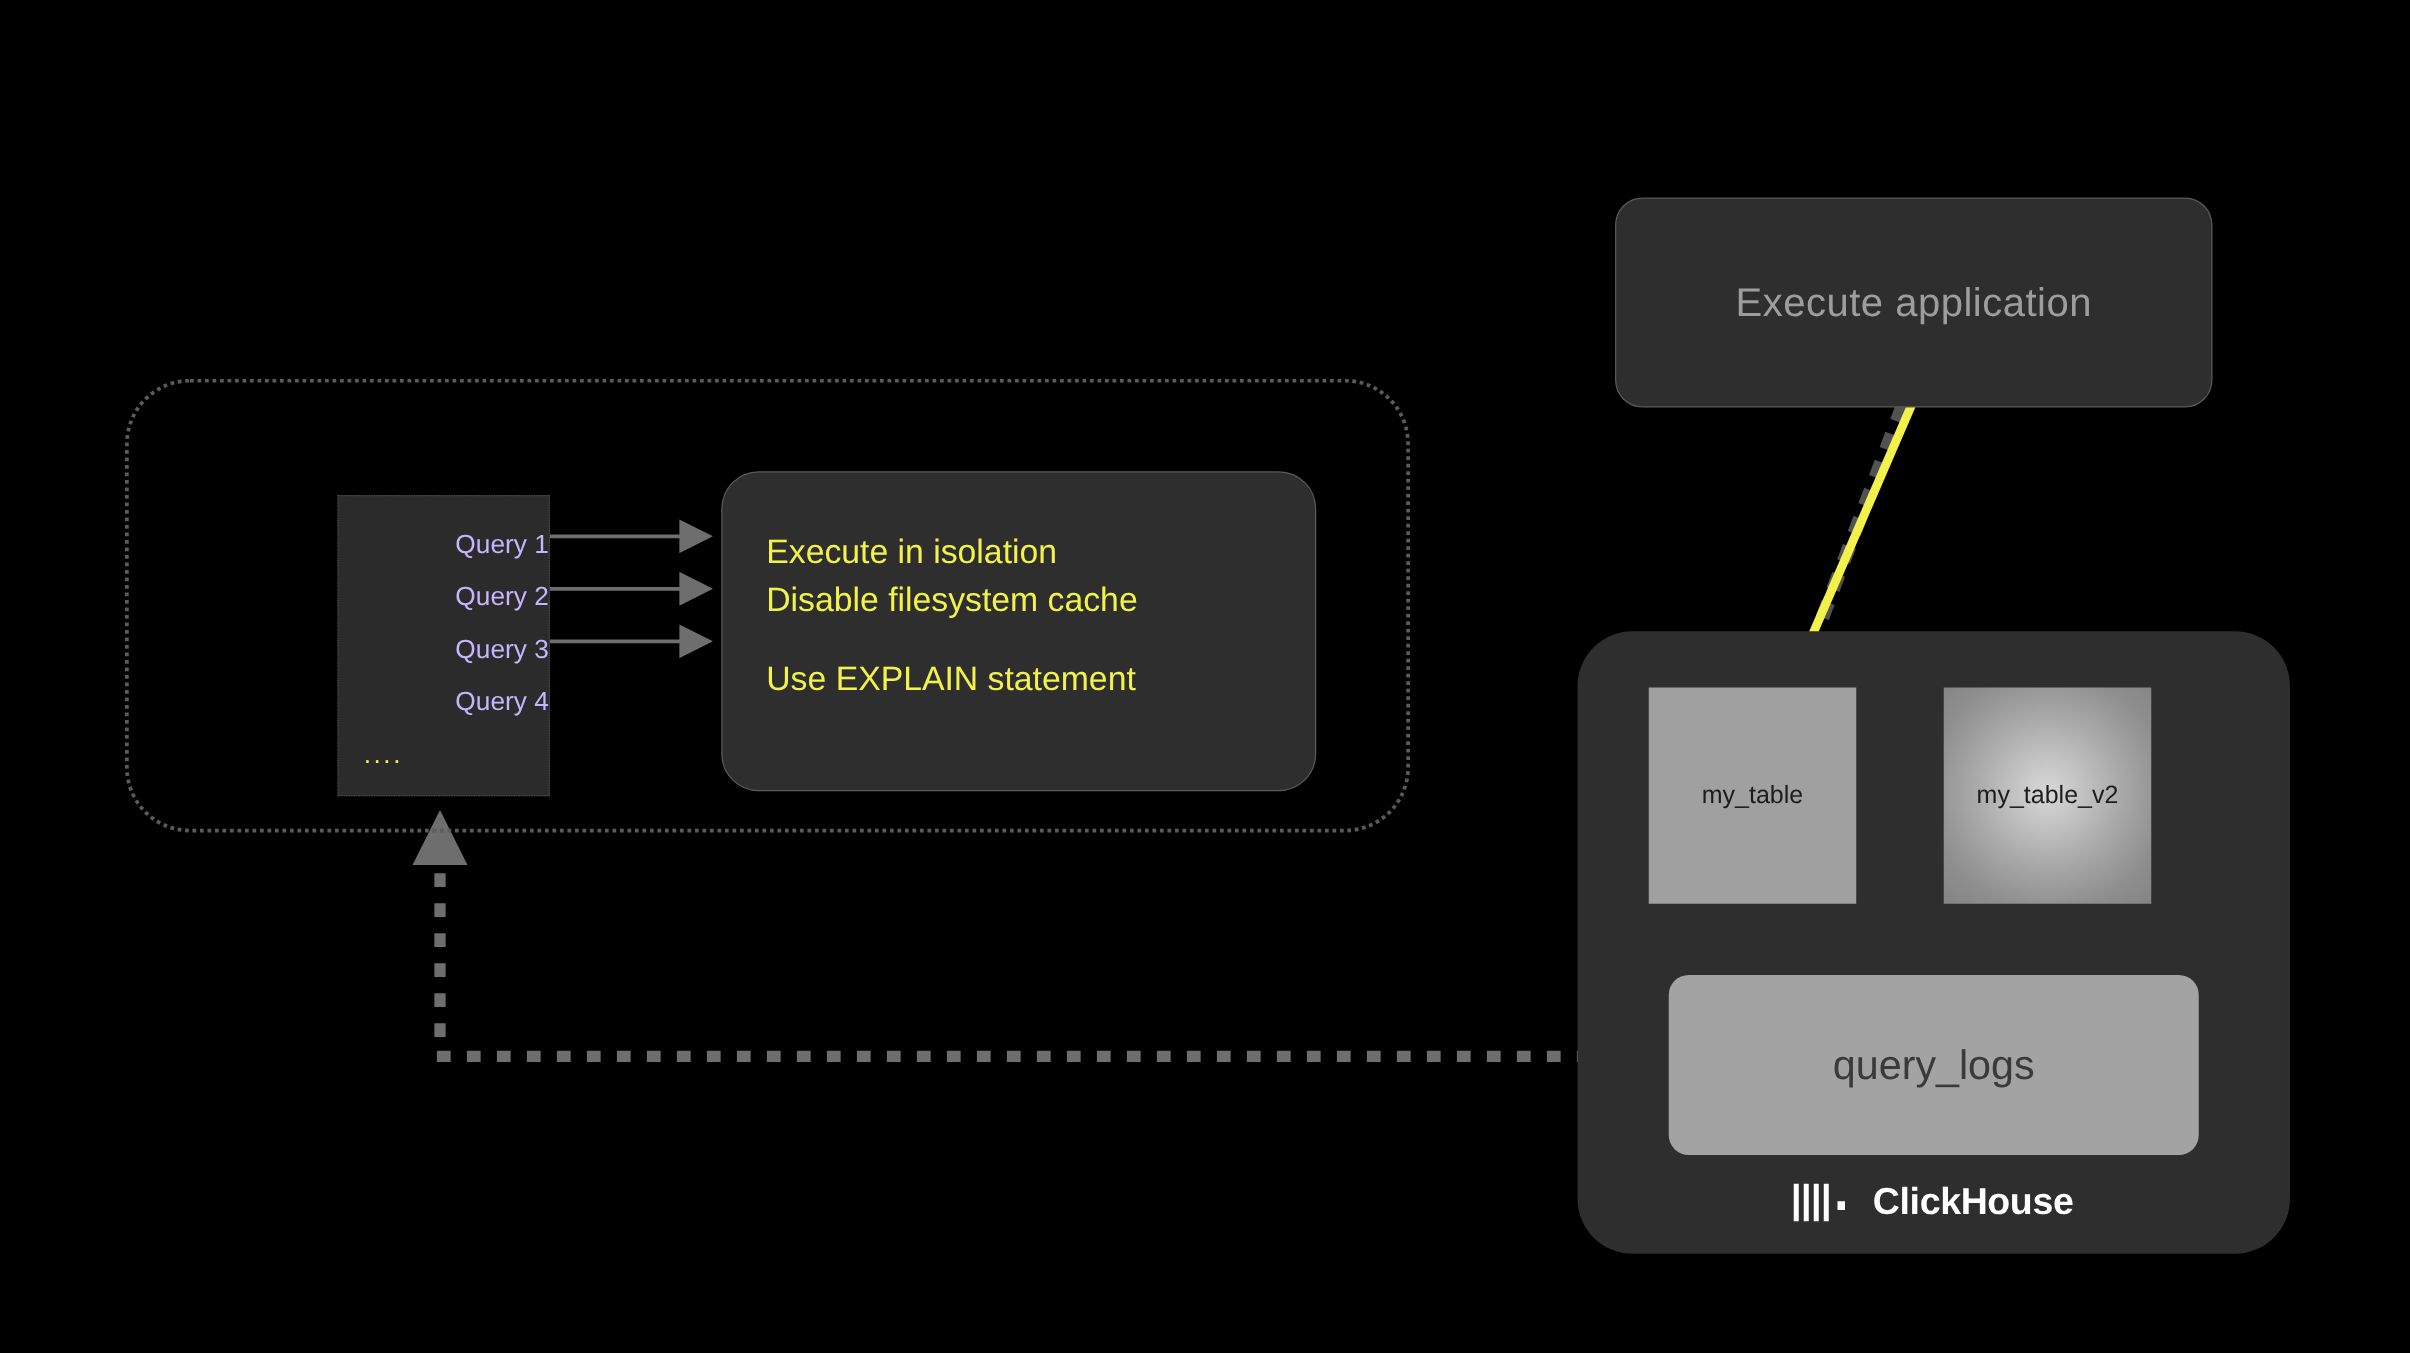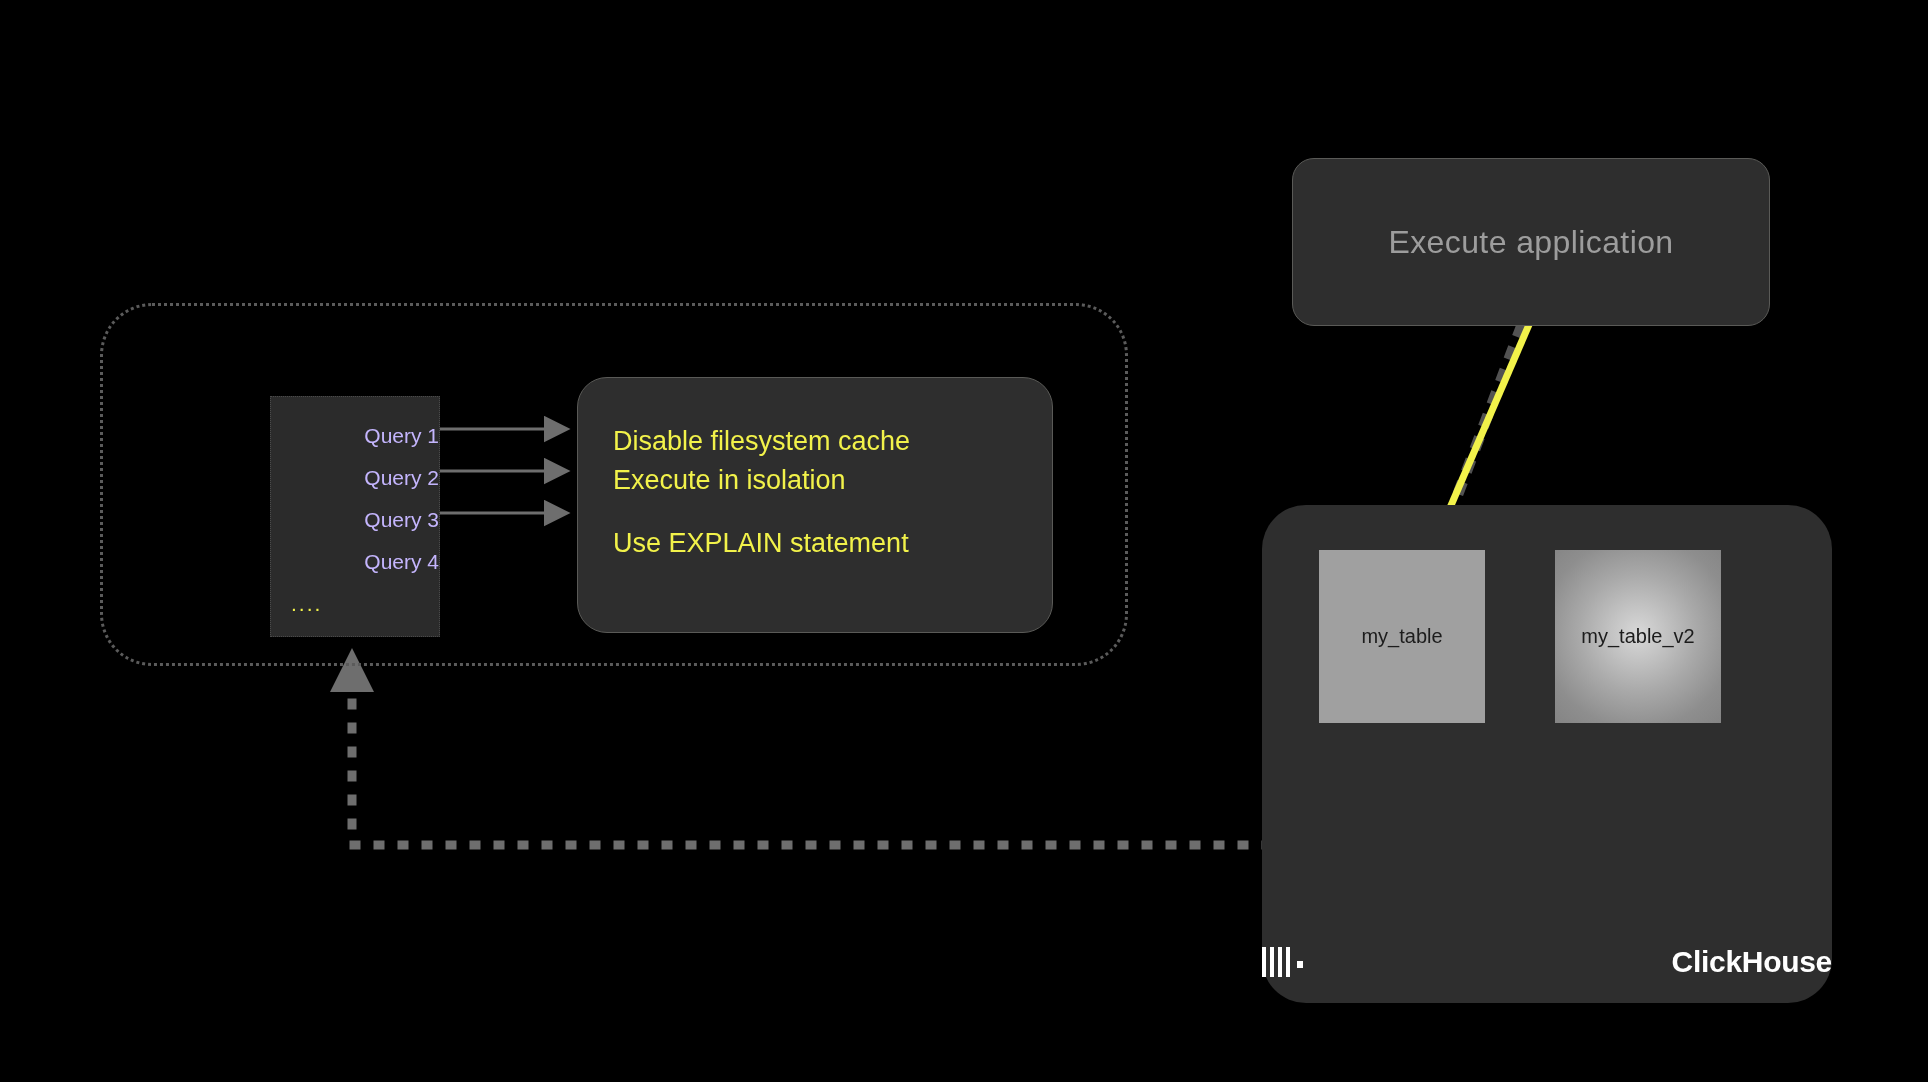--- a/index.html
+++ b/index.html
@@ -169,21 +169,21 @@
   }
 
   
   .ch-logo {
     position: absolute;
     left: 0;
     right: 0;
     bottom: 24px;
     display: flex;
     align-items: center;
-    justify-content: space-between;
+    justify-content: center;
     gap: 22px;
   }
   .ch-mark {
     display: flex;
     align-items: flex-end;
     gap: 4px;
     height: 30px;
   }
   .ch-mark i {
     display: block;
@@ -251,36 +251,39 @@
   <div class="query-box">
     <div class="query-item">Query 1</div>
     <div class="query-item">Query 2</div>
     <div class="query-item">Query 3</div>
     <div class="query-item">Query 4</div>
     <div class="query-ellipsis">....</div>
   </div>
 
   <div class="investigation-box">
     <div class="inv-lines">
+      <div class="inv-line">Execute in isolation</div>
       <div class="inv-line">Disable filesystem cache</div>
-      <div class="inv-line">Execute in isolation</div>
       <div class="inv-line gap">Use EXPLAIN statement</div>
     </div>
   </div>
 
   <div class="client-box">
     <span class="client-label">Execute application</span>
   </div>
 
   <div class="ch-box">
     <div class="table-card left">
       <span class="table-label">my_table</span>
     </div>
     <div class="table-card right">
       <span class="table-label">my_table_v2</span>
+    </div>
+    <div class="logs-card">
+      <span class="logs-label">query_logs</span>
     </div>
     <div class="ch-logo">
       <span class="ch-mark">
         <i></i>
           <i></i>
           <i></i>
           <i></i>
           <i class="dot"></i>
       </span>
       <span class="ch-word">ClickHouse</span>

